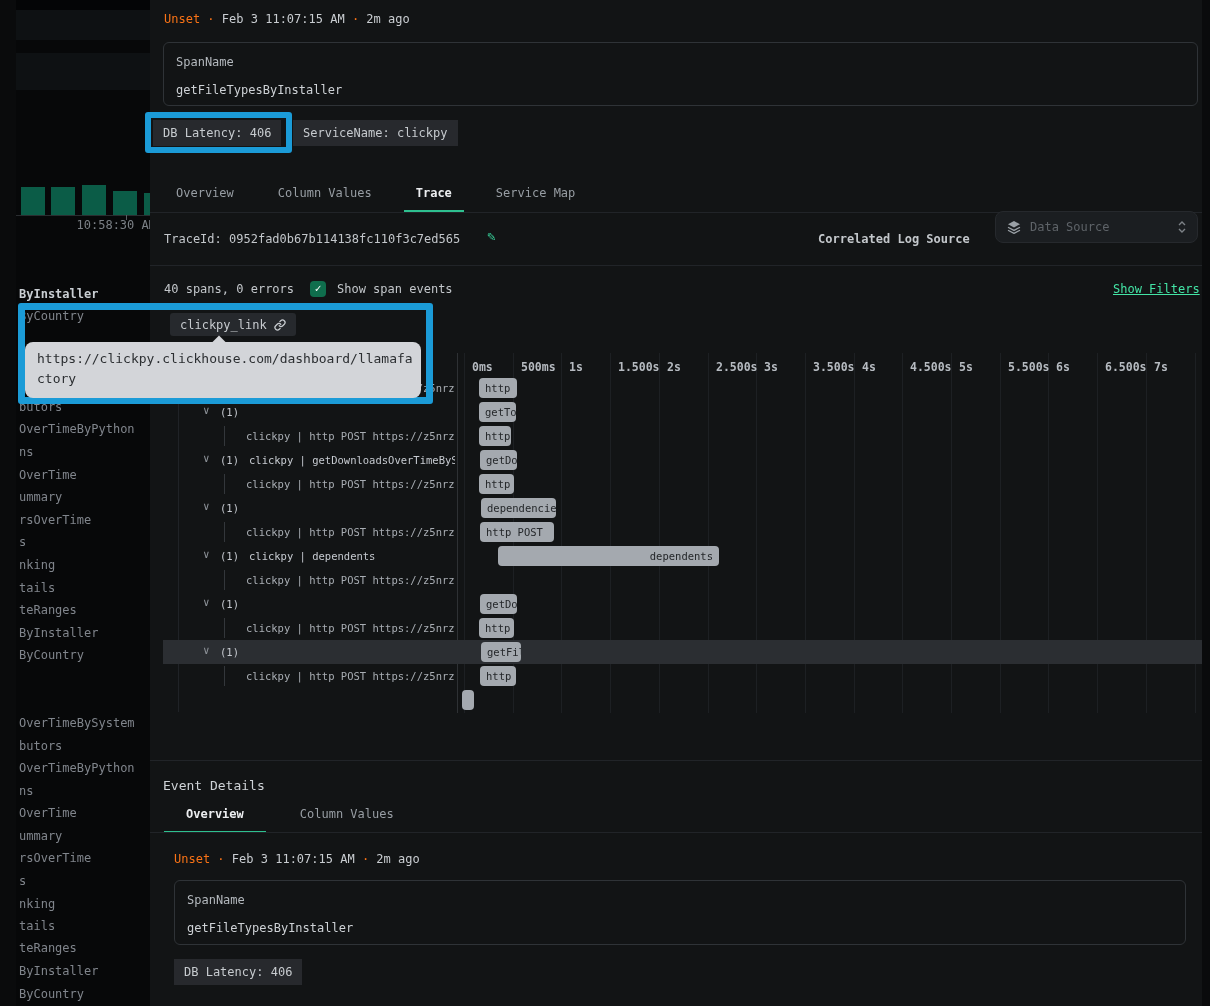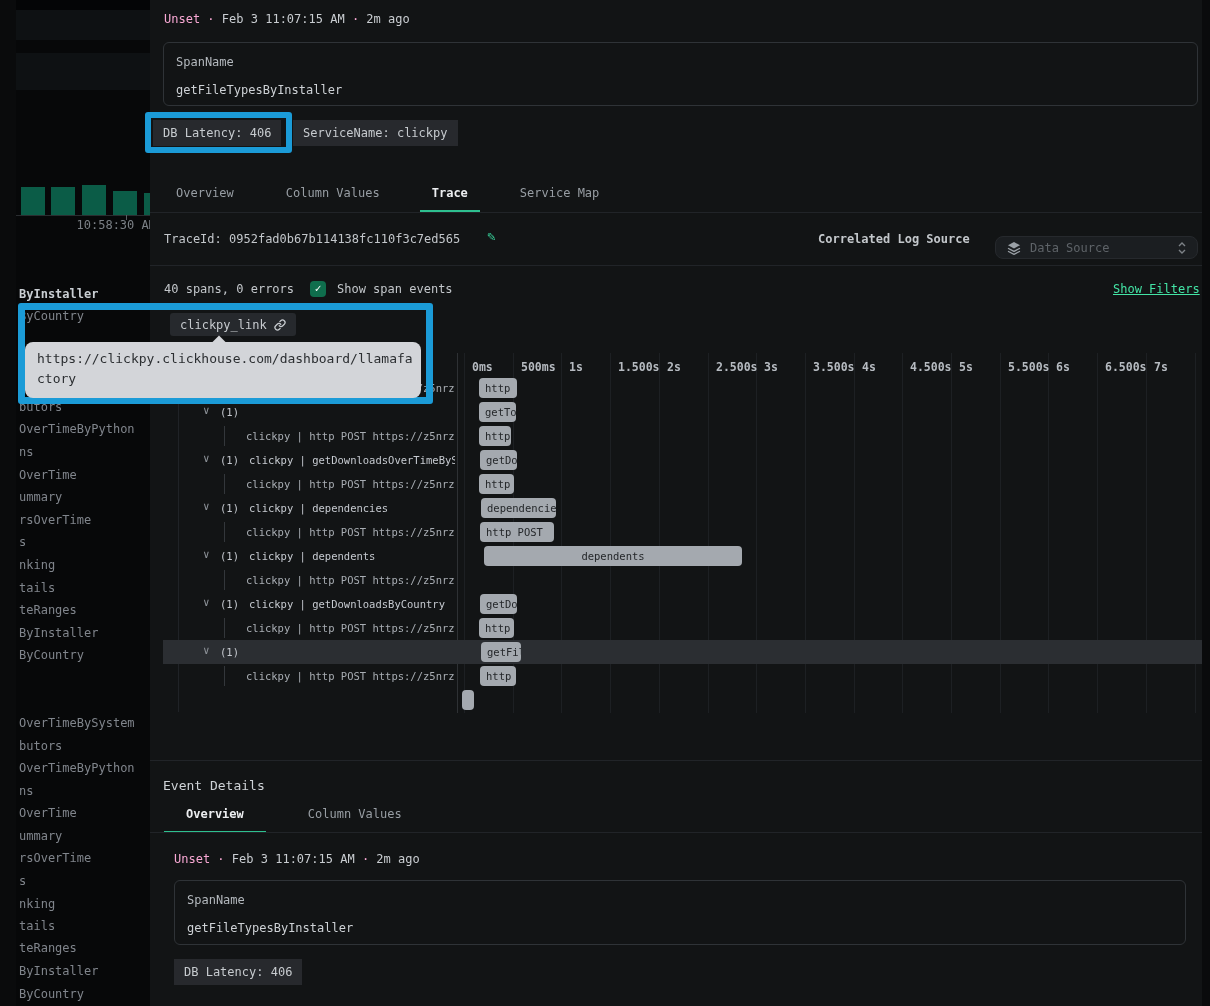--- a/index.html
+++ b/index.html
@@ -20,32 +20,32 @@
   .sb-time { right:5px; top:218px; color:#7b8086; font-size:12px; }
   .sb-tick { width:1px; height:5px; background:#5a5f64; top:215px; left:110px; }
   .sb-item { left:3px; color:#80858c; font-size:12px; white-space:nowrap; }
   .sb-item.bold { color:#c9ced3; font-weight:bold; }
 
   
   #main { left:150px; top:0; width:1052px; height:1006px; background:#121415; }
   .sep { left:150px; width:1052px; height:1px; background:#212428; position:absolute; }
 
   .meta { font-size:12px; white-space:nowrap; }
-  .meta .dim { color:#f9a8d4; }
+  .meta .dim { color:#f97316; }
   .meta .lit { color:#c9cdd1; }
 
   .card { border:1px solid #2f3337; border-radius:6px; background:#121415; }
   .card .flabel { position:absolute; left:12px; top:12px; color:#b4b9be; }
   .card .fvalue { position:absolute; left:12px; top:40px; color:#ced2d6; }
 
   .badge { background:#27292d; color:#c7cbcf; font-size:12px; height:26px; line-height:26px; padding:0 10px; white-space:nowrap; }
 
   .hlbox { border:6px solid #1b9bd7; border-radius:3px; background:transparent; z-index:30; pointer-events:none; }
 
-  .tabs { display:flex; align-items:flex-end;gap:8px; }
+  .tabs { display:flex; align-items:flex-end; }
   .tab { padding:0 12px; height:34px; line-height:30px; color:#989ea4; font-size:12px; position:relative; white-space:nowrap; }
   .tab.active { color:#eceef0; font-weight:bold; }
   .tab.active::after { content:""; position:absolute; left:0; right:0; bottom:0; height:2px; background:#2ec08f; }
   .tabs2 .tab { padding:0 22px; }
 
   .green-link { color:#43e4a5; text-decoration:underline; font-size:12px; }
 
   .select { background:#1b1e21; border:1px solid #26292d; border-radius:8px; display:flex; align-items:center; gap:8px; padding:0 10px; }
   .select .ph { color:#5e6368; font-size:12px; flex:1; }
 
@@ -149,21 +149,21 @@
     <div class="tab" style="margin-right: 20px;">Overview</div>
     <div class="tab" style="margin-right: 20px;">Column Values</div>
     <div class="tab active" style="margin-right: 20px;">Trace</div>
     <div class="tab" style="margin-right: 20px;">Service Map</div>
   </div>
 <div class="sep" style="top:212px"></div>
 
 <div class="abs" style="left:164px;top:232px;color:#c3c7cb;font-size:12px">TraceId: 0952fad0b67b114138fc110f3c7ed565</div>
 <div class="abs" style="left:487px;top:228px;color:#38d69e;font-size:14px">✎</div>
 <div class="abs" style="left:818px;top:232px;color:#c3c7cb;font-size:12px;font-weight:bold">Correlated Log Source</div>
-<div class="abs select" style="left:995px;top:236px;width:203px;height:23px">
+<div class="abs select" style="left:995px;top:211px;width:203px;height:32px">
   <span style="display:flex">
     <svg width="16" height="14" viewBox="0 0 16 14">
         <path d="M8 1L14 4.2 8 7.4 2 4.2z" fill="#9aa0a6"></path>
         <path d="M2 7.2l6 3.2 6-3.2" stroke="#9aa0a6" stroke-width="1.3" fill="none"></path>
         <path d="M2 10.2l6 3.2 6-3.2" stroke="#9aa0a6" stroke-width="1.3" fill="none"></path>
       </svg>
   </span>
   <span class="ph">Data Source</span>
   <span style="display:flex">
     <svg width="10" height="16" viewBox="0 0 10 16">
@@ -239,42 +239,40 @@
       <div class="bar" style="left: 330px; width: 37px;">getDownloads</div>
     </div>
     <div class="abs wrow" style="top: 472px;">
       <div class="conn"></div>
       <div class="name c" style="left: 96px; width: 209px;">clickpy | http POST https://z5nrz9qgc4.us-central</div>
       <div class="bar" style="left: 329px; width: 35px;">http</div>
     </div>
     <div class="abs wrow" style="top: 496px;">
       <div class="chev">∨</div>
       <div class="cnt" style="left: 70px;">(1)</div>
-      <div class="name p" style="left: 99px; width: 206px;">clickpy | dependencies</div>
       <div class="bar" style="left: 331px; width: 75px;">dependencies</div>
     </div>
     <div class="abs wrow" style="top: 520px;">
       <div class="conn"></div>
       <div class="name c" style="left: 96px; width: 209px;">clickpy | http POST https://z5nrz9qgc4.us-central</div>
       <div class="bar" style="left: 330px; width: 74px;">http POST</div>
     </div>
     <div class="abs wrow" style="top: 544px;">
       <div class="chev">∨</div>
       <div class="cnt" style="left: 70px;">(1)</div>
       <div class="name p" style="left: 99px; width: 206px;">clickpy | dependents</div>
-      <div class="bar center" style="left: 334px; width: 258px;">dependents</div>
+      <div class="bar center" style="left: 348px; width: 221px; text-align: right;">dependents</div>
     </div>
     <div class="abs wrow" style="top: 568px;">
       <div class="conn"></div>
       <div class="name c" style="left: 96px; width: 209px;">clickpy | http POST https://z5nrz9qgc4.us-central</div>
     </div>
     <div class="abs wrow" style="top: 592px;">
       <div class="chev">∨</div>
       <div class="cnt" style="left: 70px;">(1)</div>
-      <div class="name p" style="left: 99px; width: 206px;">clickpy | getDownloadsByCountry</div>
       <div class="bar" style="left: 330px; width: 37px;">getDownloads</div>
     </div>
     <div class="abs wrow" style="top: 616px;">
       <div class="conn"></div>
       <div class="name c" style="left: 96px; width: 209px;">clickpy | http POST https://z5nrz9qgc4.us-central</div>
       <div class="bar" style="left: 329px; width: 35px;">http</div>
     </div>
     <div class="abs wrow" style="top: 640px;">
       <div class="hl"></div>
       <div class="chev">∨</div>

